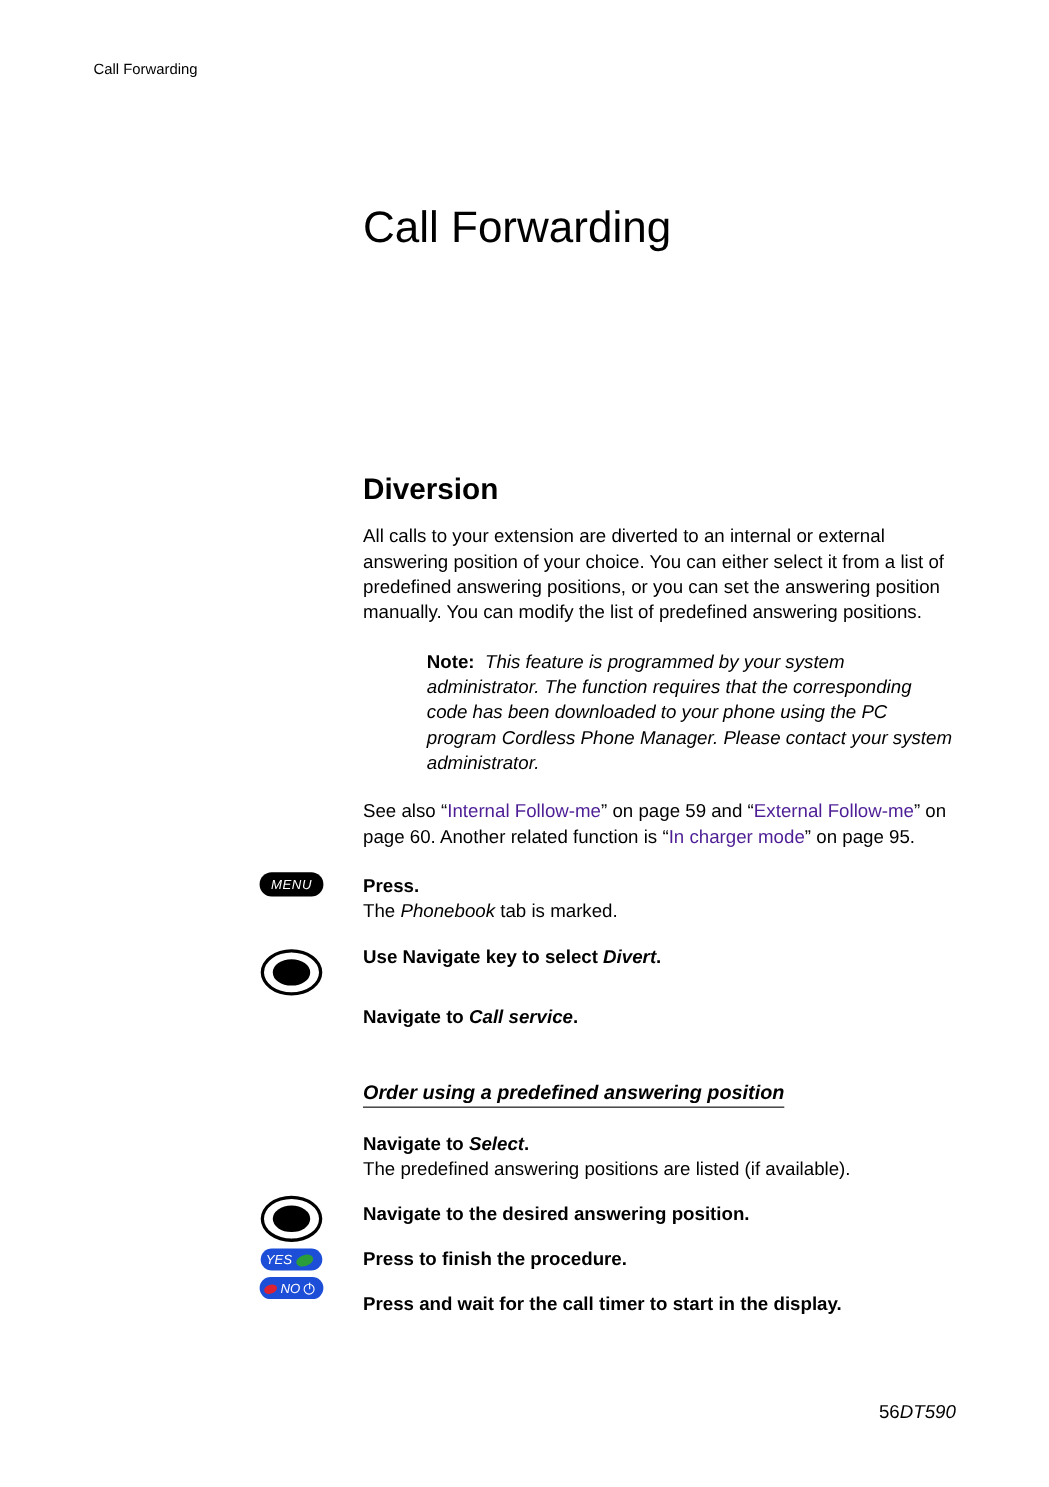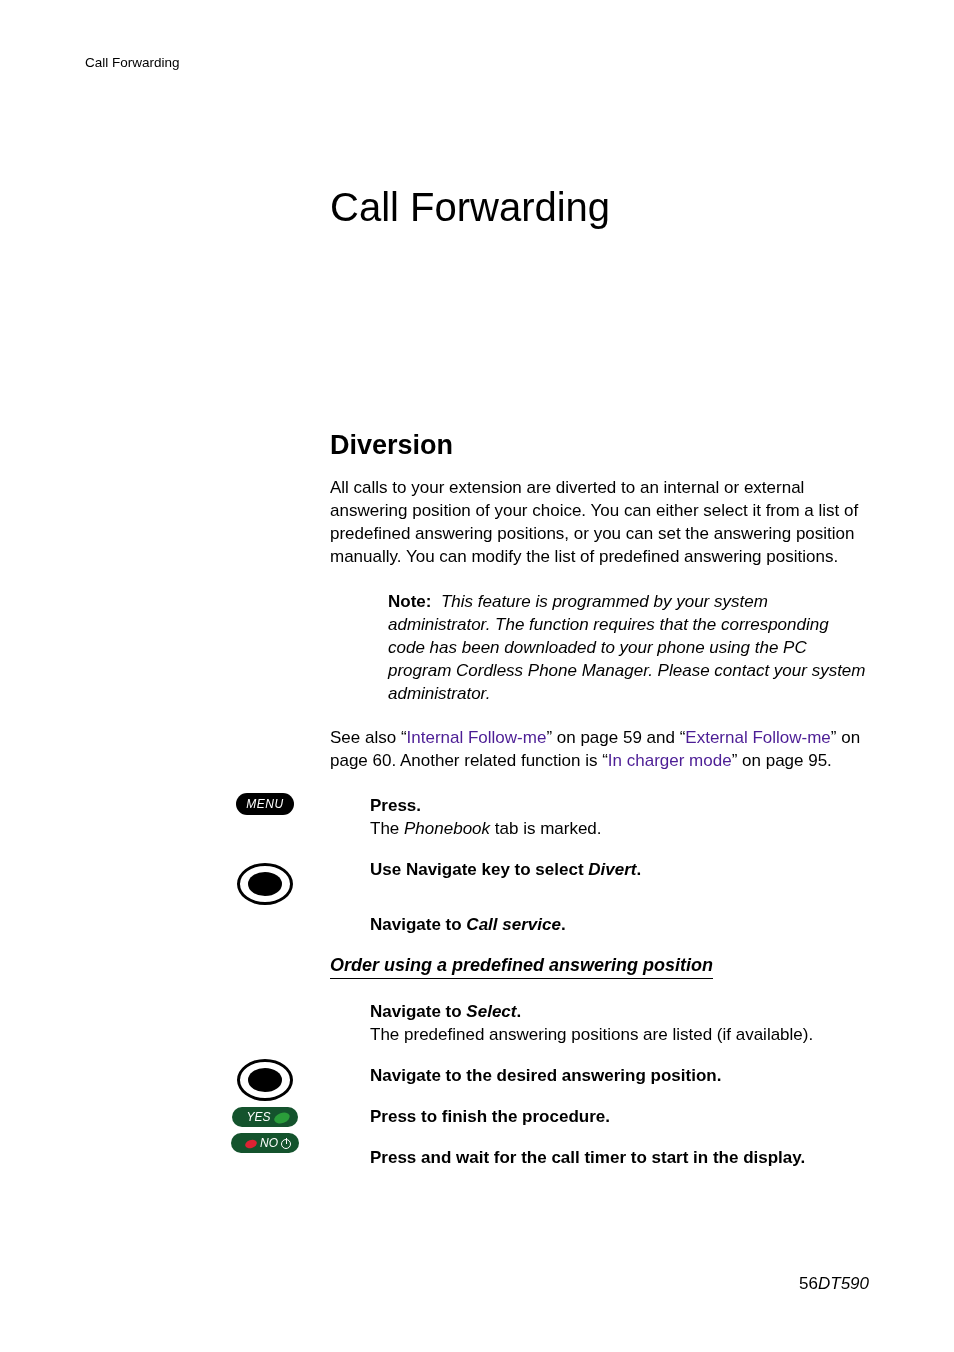--- a/index.html
+++ b/index.html
@@ -95,42 +95,43 @@
     width: 0; height: 0;
     border-left: 4px solid transparent;
     border-right: 4px solid transparent;
   }
   .nav-disc .tri-up { top: 3px; left: 24px; border-bottom: 5px solid #fff; }
   .nav-disc .tri-down { bottom: 3px; left: 24px; border-top: 5px solid #fff; }
   .nav-disc .tri-left { left: 3px; top: 17px; border-top:4px solid transparent; border-bottom:4px solid transparent; border-right:5px solid #fff; border-left:none; }
   .nav-disc .tri-right { right: 3px; top: 17px; border-top:4px solid transparent; border-bottom:4px solid transparent; border-left:5px solid #fff; border-right:none; }
   .yes-badge, .no-badge {
     display: inline-block;
-    background: #14532d;
+    background: #1d4ed8;
     color: #fff;
     font-style: italic;
     font-size: 12px;
-    padding: 3px 8px 3px 14px;
+    padding: 3px 8px 3px 4px;
     border-radius: 12px;
     position: relative;
   }
   .yes-badge .dot { display:inline-block; width:16px; height:10px; background:#2a9d3a; border-radius:50%; margin-left:3px; transform: rotate(-20deg); vertical-align:middle; }
   .no-badge .dot { display:inline-block; width:12px; height:8px; background:#d23; border-radius:50%; margin-right:3px; transform: rotate(-20deg); vertical-align:middle; }
   .no-badge .pwr { display:inline-block; width:10px; height:10px; border:1.5px solid #fff; border-radius:50%; margin-left:3px; vertical-align:middle; position:relative; }
   .no-badge .pwr::after { content:""; position:absolute; left:3.5px; top:-2px; width:1.5px; height:6px; background:#fff; }
-  .step-text { font-size: 17px; line-height: 1.35; margin-left: 40px; }
+  .step-text { font-size: 17px; line-height: 1.35; }
   .bold { font-weight: 700; }
   .italic { font-style: italic; }
   .bolditalic { font-weight: 700; font-style: italic; }
   .subhead {
     font-size: 18px;
     font-weight: 700;
     font-style: italic;
     border-bottom: 1px solid #000;
     display: inline-block;
+    margin-top: 28px;
     margin-bottom: 22px;
     padding-bottom: 2px;
   }
   .footer {
     position: absolute;
     bottom: 58px;
     left: 85px;
     right: 85px;
     display: flex;
     justify-content: flex-end;

